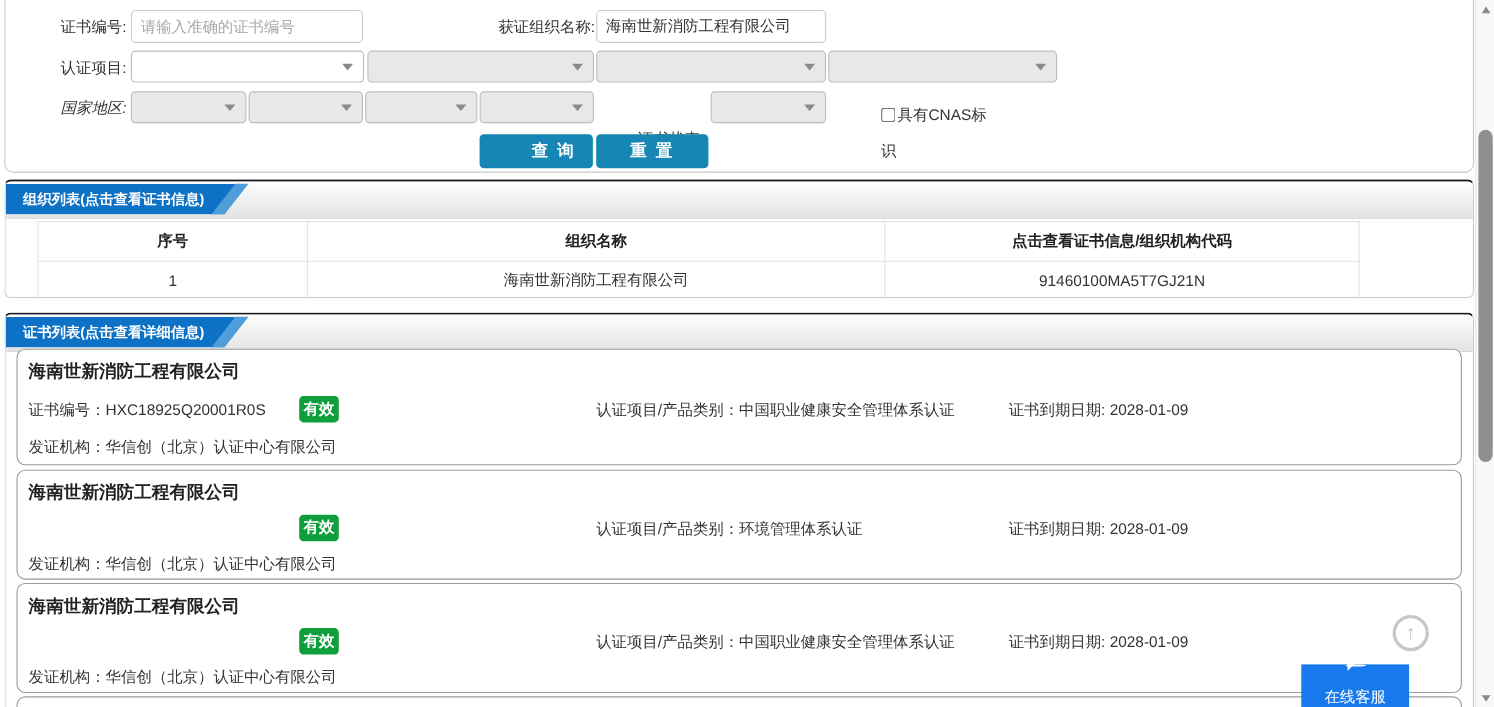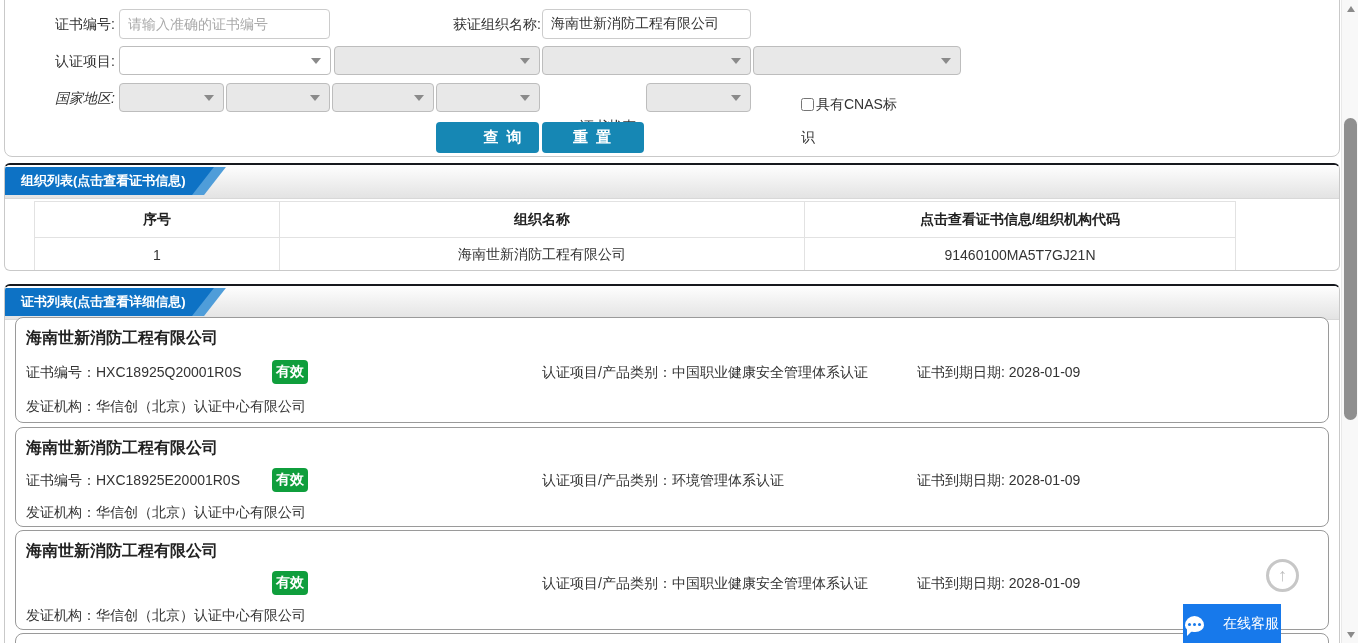--- a/index.html
+++ b/index.html
@@ -47,21 +47,21 @@
   .card-line { font-size:14px; color:#333; }
   .badge { position:absolute; left:256px; top:42px; background:#0f9e3c; color:#ffffff;
     font-size:14px; font-weight:bold; padding:3px 4px; border-radius:4px; }
 
   
   #scroll-top { position:absolute; left:1266px; top:559px; width:33px; height:33px;
     border:3px solid #c7c7c7; border-radius:50%; color:#bdbdbd; font-size:18px; font-weight:bold;
     display:flex; align-items:center; justify-content:center; background:#fff; cursor:pointer; }
   #chat-btn { position:absolute; left:1183px; top:604px; width:98px; height:39px; background:#1779eb;
     color:#fff; font-size:14px; display:flex; align-items:center; justify-content:center; gap:19px;
-    border:none; cursor:pointer; }
+    border:none; cursor:pointer;flex-direction:column; }
   .bubble { position:relative; width:19px; height:16px; background:#fff;
     border-radius:50% 50% 46% 46% / 58% 58% 42% 42%; }
   .bubble::before { content:""; position:absolute; left:8px; top:7px; width:3px; height:3px;
     border-radius:50%; background:#1779eb; box-shadow:-5px 0 0 #1779eb,5px 0 0 #1779eb; }
   .bubble::after { content:""; position:absolute; left:2px; bottom:-4px;
     border:4px solid transparent; border-top-color:#fff; border-left-color:#fff; }
 
   
   #scrollbar { position:absolute; right:0; top:0; width:17px; height:643px;
     background:#f8f8f8; border-left:1px solid #e9e9e9; }
@@ -156,21 +156,20 @@
     <div class="card-title">海南世新消防工程有限公司</div>
     <div class="card-line abs" style="left:10px;top:46px;"><span>证书编号：</span><span>HXC18925Q20001R0S</span></div>
     <span class="badge">有效</span>
     <div class="card-line abs" style="left:526px;top:46px;"><span>认证项目/产品类别：</span><span>中国职业健康安全管理体系认证</span></div>
     <div class="card-line abs" style="left:901px;top:46px;"><span>证书到期日期:</span> <span>2028-01-09</span></div>
     <div class="card-line abs" style="left:10px;top:80px;"><span>发证机构：</span><span>华信创（北京）认证中心有限公司</span></div>
   </div>
 
   <div class="card" style="top:141px;height:100px;">
     <div class="card-title">海南世新消防工程有限公司</div>
-    <div class="card-line abs" style="left:10px;top:44px;"><span>证书编号：</span><span>HXC18925E20001R0S</span></div>
     <span class="badge" style="top:40px;">有效</span>
     <div class="card-line abs" style="left:526px;top:44px;"><span>认证项目/产品类别：</span><span>环境管理体系认证</span></div>
     <div class="card-line abs" style="left:901px;top:44px;"><span>证书到期日期:</span> <span>2028-01-09</span></div>
     <div class="card-line abs" style="left:10px;top:76px;"><span>发证机构：</span><span>华信创（北京）认证中心有限公司</span></div>
   </div>
 
   <div class="card" style="top:244px;height:100px;">
     <div class="card-title">海南世新消防工程有限公司</div>
     <span class="badge" style="top:40px;">有效</span>
     <div class="card-line abs" style="left:526px;top:44px;"><span>认证项目/产品类别：</span><span>中国职业健康安全管理体系认证</span></div>

